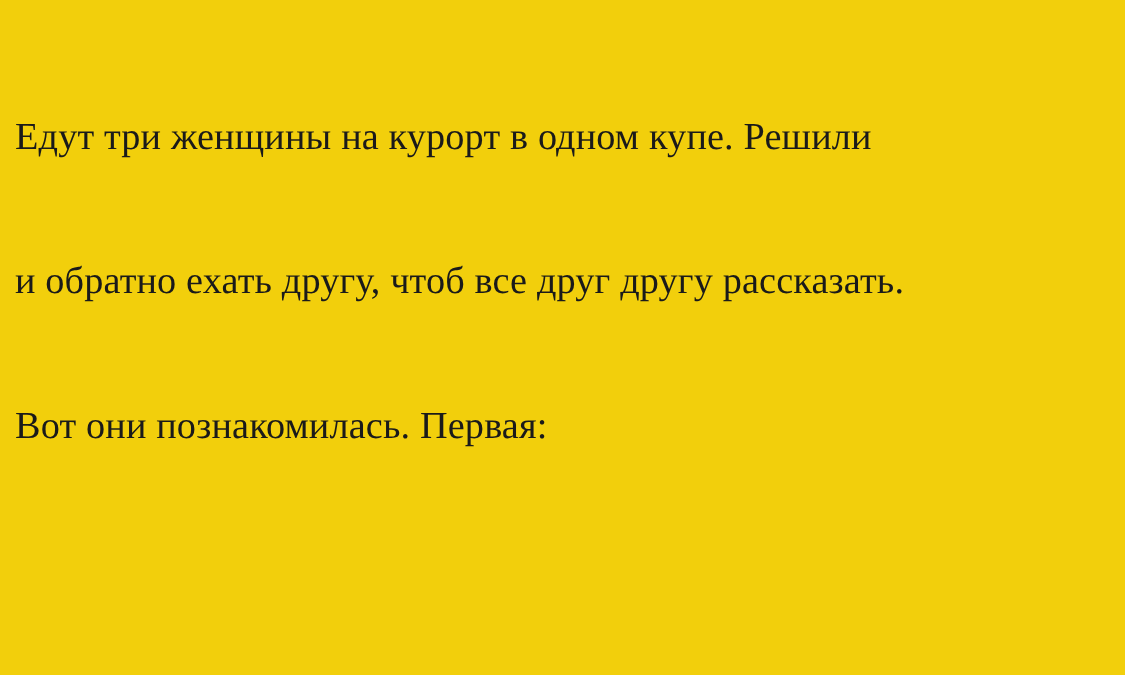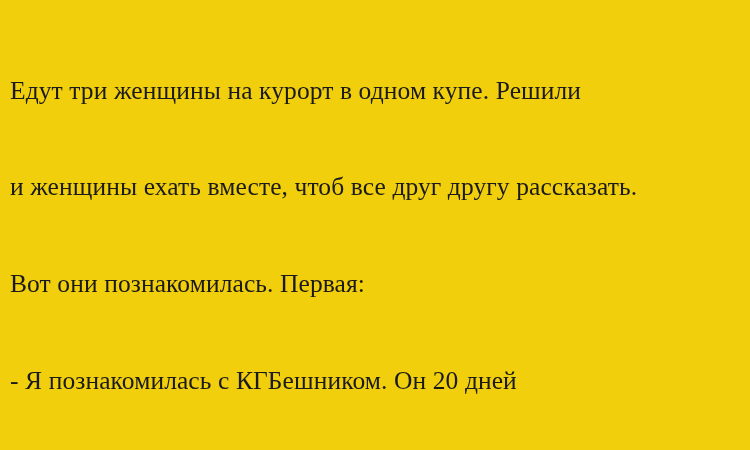--- a/index.html
+++ b/index.html
@@ -33,23 +33,22 @@
     display: block;
     white-space: pre;
   }
 </style>
 </head>
 <body>
 
 <div class="joke-card">
   <div class="joke-text">
     <span class="line">Едут три женщины на курорт в одном купе. Решили</span>
-    <span class="line">и женщины ехать вместе, чтоб все друг другу рассказать.</span>
+    <span class="line">и обратно ехать другу, чтоб все друг другу рассказать.</span>
     <span class="line">Вот они познакомилась. Первая:</span>
-    <span class="line">- Я познакомилась с КГБешником. Он 20 дней</span>
     
     
     
     
     
     
     
     
     
   </div>

